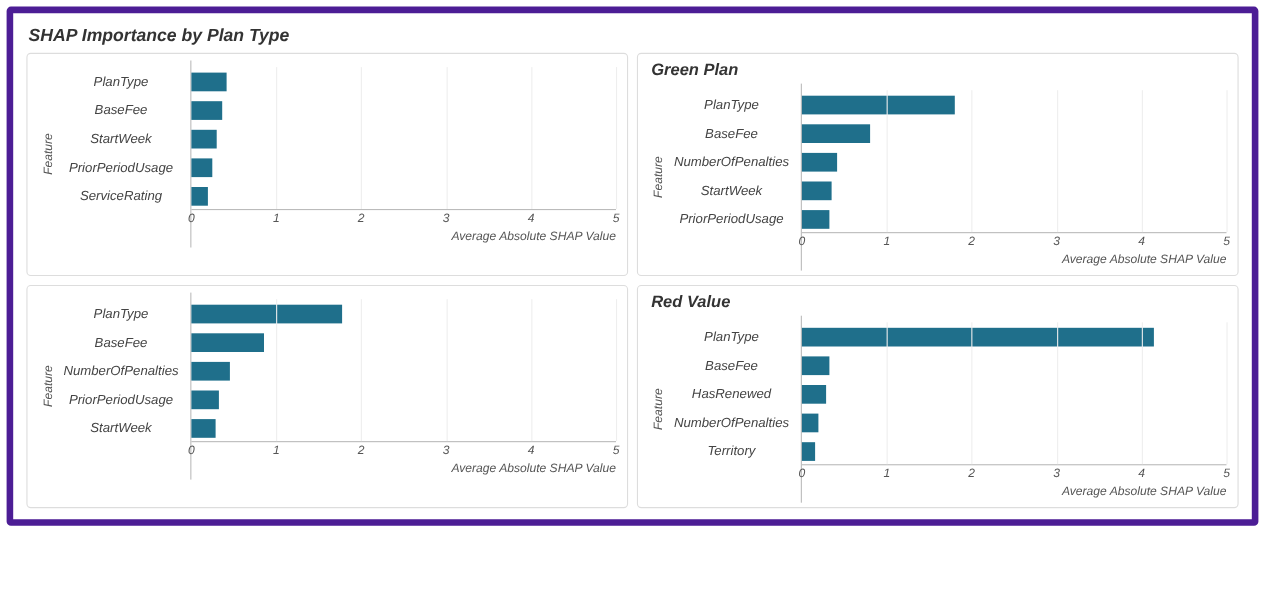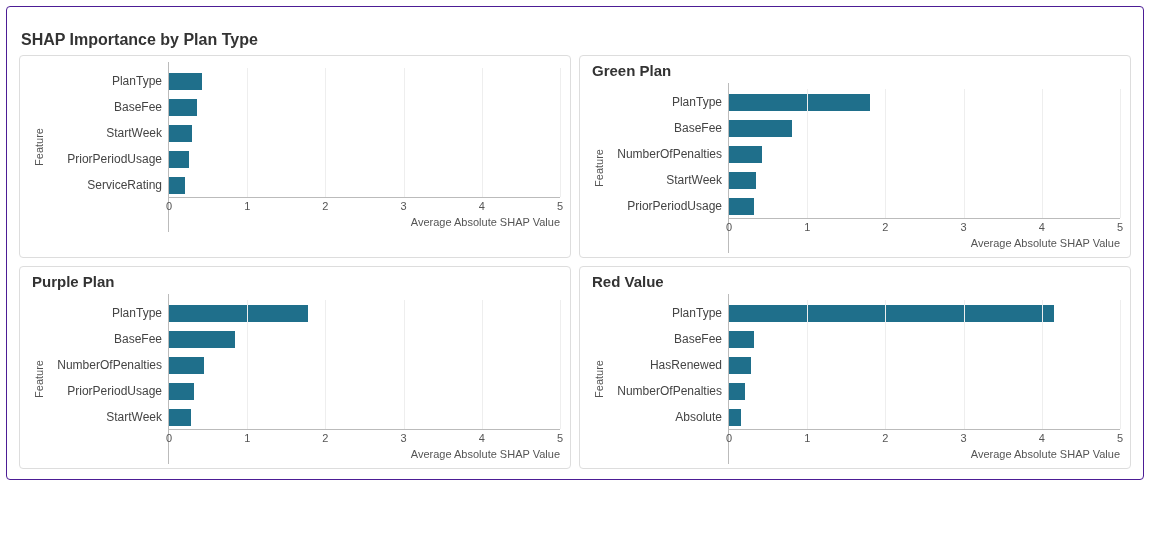--- a/index.html
+++ b/index.html
@@ -5,23 +5,24 @@
   * { box-sizing: border-box; }
   body {
     margin: 0;
     padding: 6px;
     font-family: "Segoe UI", Arial, sans-serif;
     background: #fff;
     color: #333;
     width: 1150px;
   }
   .outer {
-    border: 1px solid #4c1d95;
+    border: 6px solid #4c1d95;
     border-radius: 4px;
-    padding: 24px 12px 10px 12px;
+    padding: 12px 12px 10px 12px;
+    font-style: italic;
   }
   .main-title {
     font-size: 16px;
     font-weight: 700;
     color: #333;
     margin: 0 0 6px 2px;
   }
   .grid {
     display: grid;
     grid-template-columns: 1fr 1fr;
@@ -54,20 +55,21 @@
     transform: rotate(-90deg);
     font-size: 11px;
     color: #555;
     white-space: nowrap;
   }
   .cats {
     width: 120px;
     display: flex;
     flex-direction: column;
     padding-top: 6px;
+    align-items: center;
   }
   .cat {
     height: 26px;
     display: flex;
     align-items: center;
     justify-content: flex-end;
     padding-right: 6px;
     font-size: 12px;
     color: #444;
   }
@@ -213,21 +215,20 @@
               <div class="tick" style="left: 40%;">2</div>
               <div class="tick" style="left: 60%;">3</div>
               <div class="tick" style="left: 80%;">4</div>
               <div class="tick" style="left: 100%;">5</div>
             </div>
             <div class="xlab">Average Absolute SHAP Value</div>
           </div>
         </div>
       </div>
       <div class="panel">
-        <div class="panel-title">Purple Plan</div>
         <div class="chart">
           <div class="ylab-wrap">
             <div class="ylab">Feature</div>
           </div>
           <div class="cats">
             <div class="cat">PlanType</div>
             <div class="cat">BaseFee</div>
             <div class="cat">NumberOfPenalties</div>
             <div class="cat">PriorPeriodUsage</div>
             <div class="cat">StartWeek</div>
@@ -271,21 +272,21 @@
         <div class="panel-title">Red Value</div>
         <div class="chart">
           <div class="ylab-wrap">
             <div class="ylab">Feature</div>
           </div>
           <div class="cats">
             <div class="cat">PlanType</div>
             <div class="cat">BaseFee</div>
             <div class="cat">HasRenewed</div>
             <div class="cat">NumberOfPenalties</div>
-            <div class="cat">Absolute</div>
+            <div class="cat">Territory</div>
           </div>
           <div class="plot">
             <div class="plot-area">
               <div class="gridline" style="left: 20%;"></div>
               <div class="gridline" style="left: 40%;"></div>
               <div class="gridline" style="left: 60%;"></div>
               <div class="gridline" style="left: 80%;"></div>
               <div class="gridline" style="left: 100%;"></div>
               <div class="bar-row">
                 <div class="bar" style="width: 83%;"></div>

